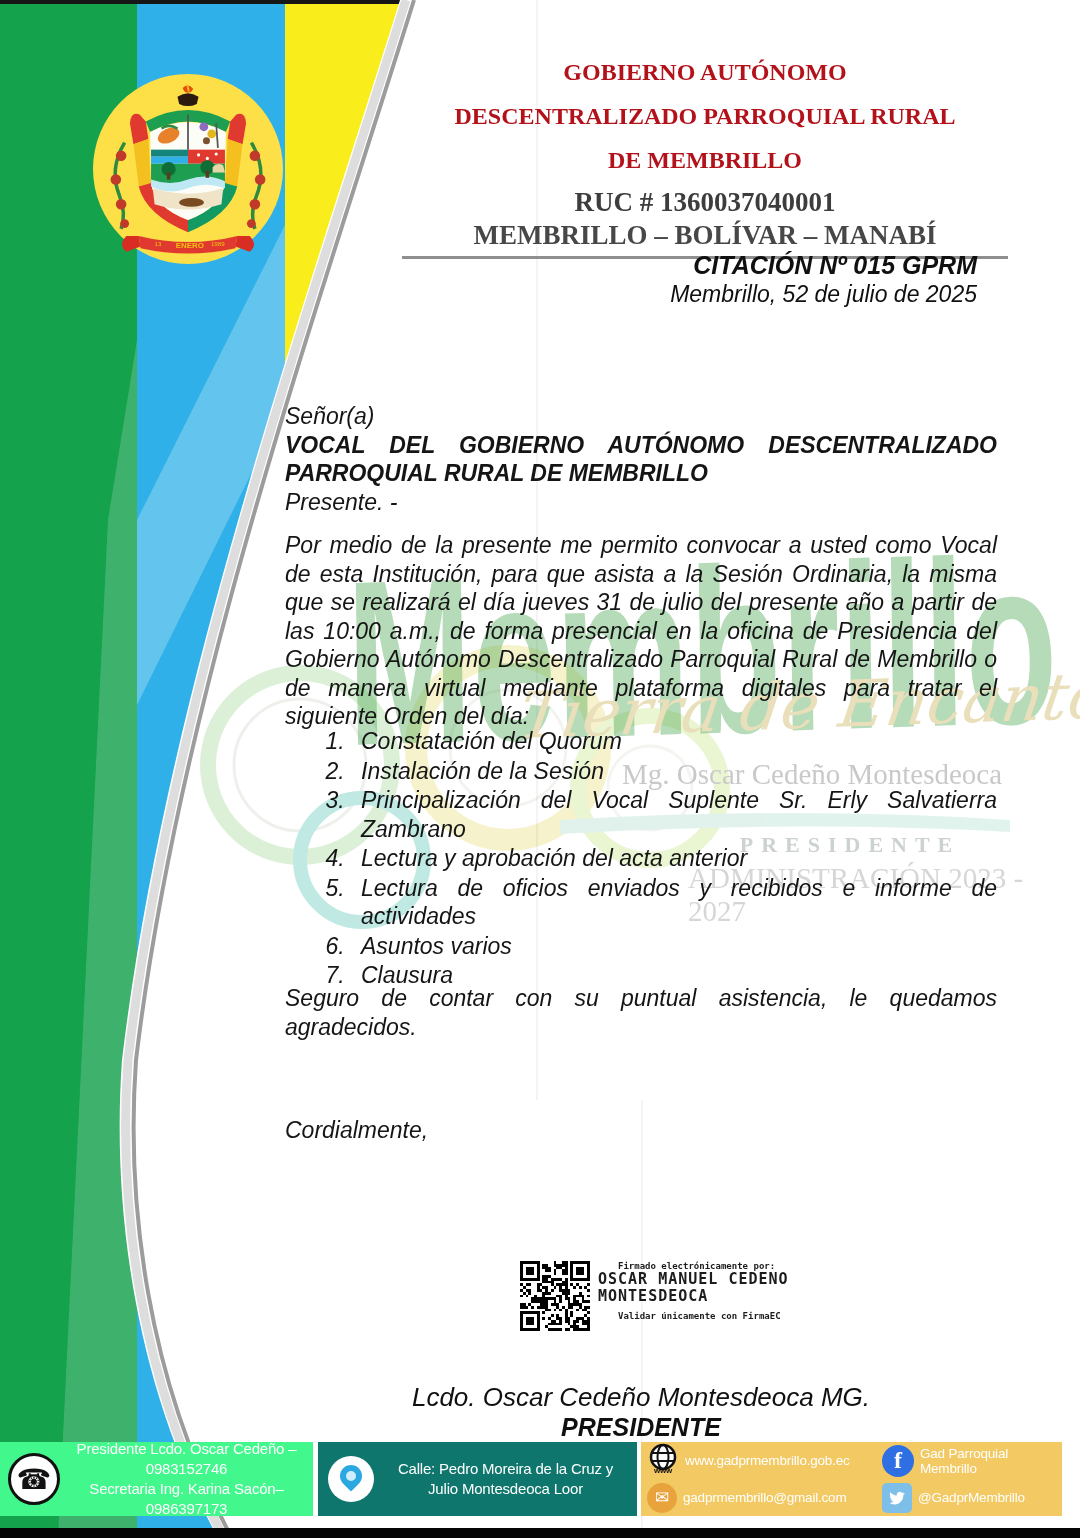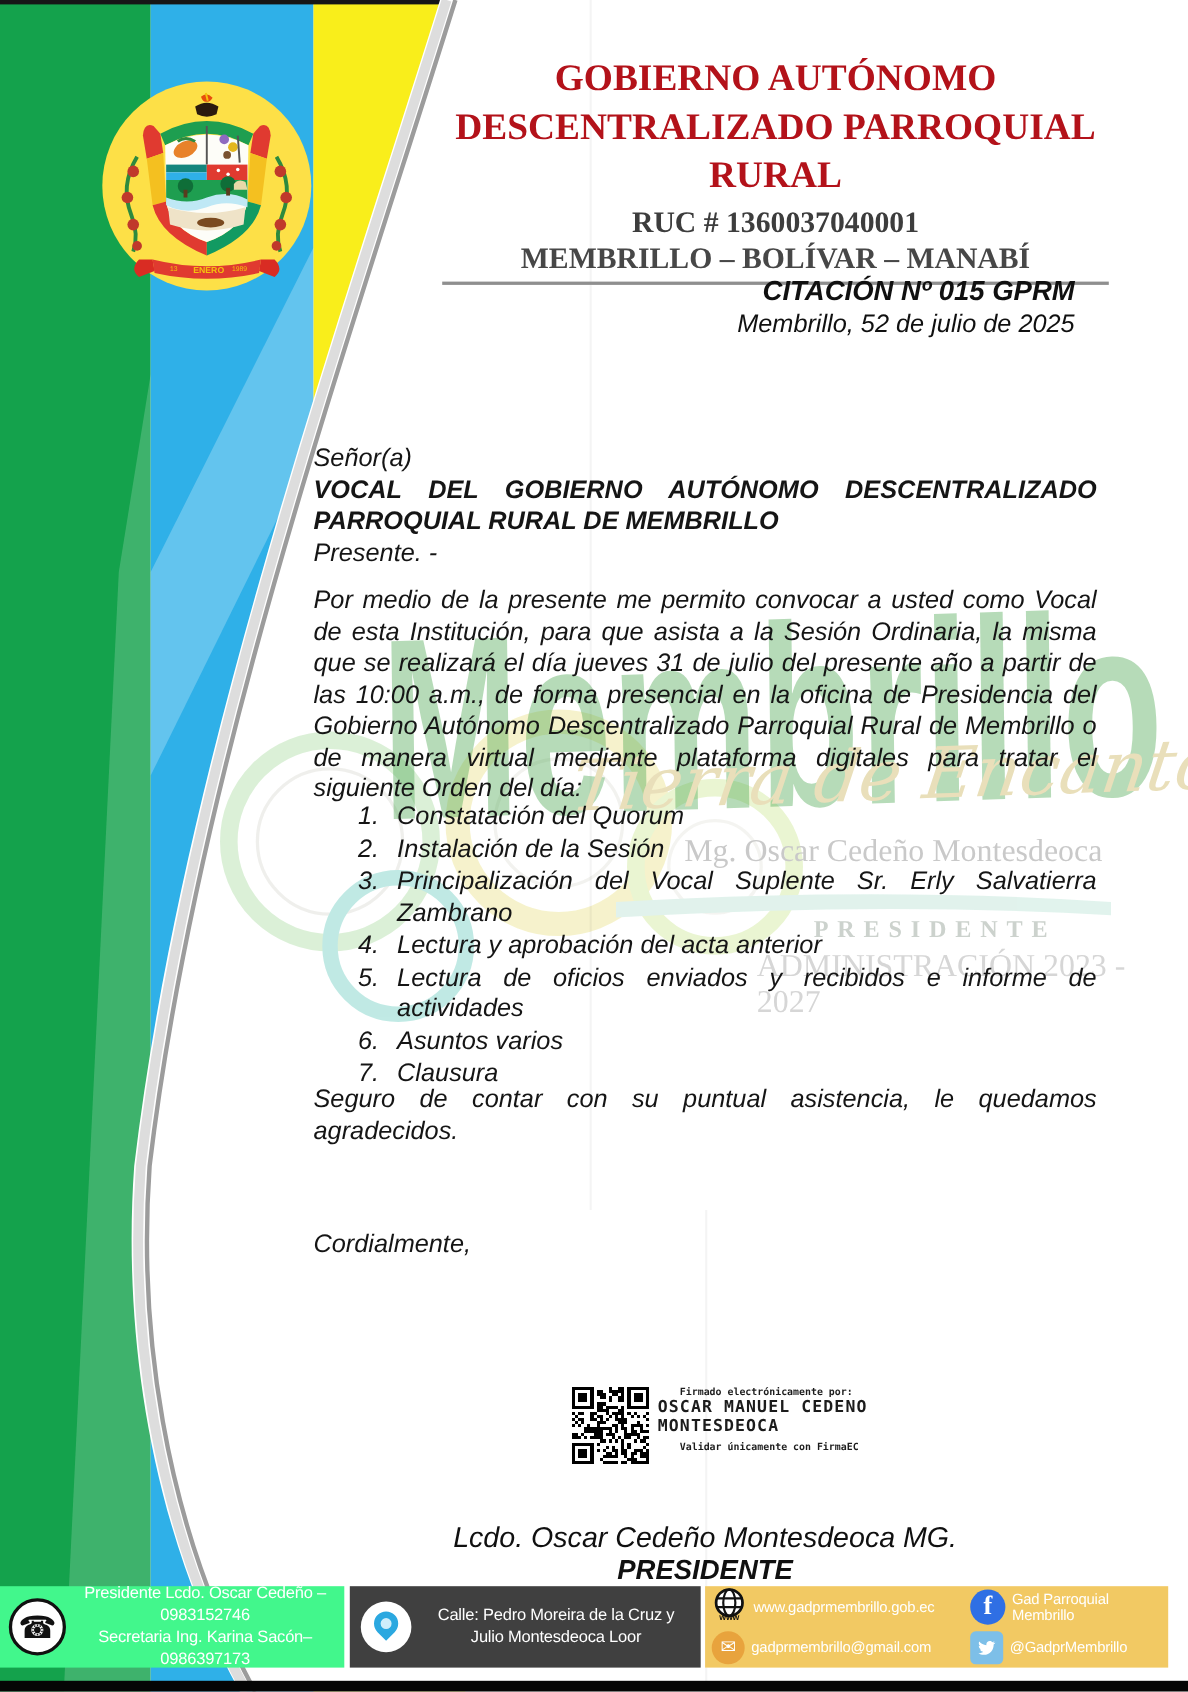--- a/index.html
+++ b/index.html
@@ -3,21 +3,21 @@
 <meta charset="utf-8">
 <style>
   html,body{margin:0;padding:0;background:#777;}
   #page{position:relative;width:1080px;height:1538px;background:#ffffff;overflow:hidden;
         font-family:"Liberation Sans",sans-serif;}
   .abs{position:absolute;}
 
   
   .org-block{left:390px;top:50px;width:630px;text-align:center;
              font-family:"Liberation Serif",serif;font-weight:bold;color:#b3121a;}
-  .org-line{font-size:34px;line-height:44px;}
+  .org-line{font-size:24px;line-height:44px;}
   .ruc-line{font-size:27px;line-height:32px;color:#3d3d3d;margin-top:4px;}
   .loc-line{font-size:27px;line-height:30px;color:#474747;padding-bottom:6px;
             border-bottom:3px solid #8f8f8f;margin:2px 12px 0 12px;}
   .cit-block{right:103px;top:250px;width:420px;text-align:right;font-style:italic;color:#101010;}
   .cit-title{font-weight:bold;font-size:25px;line-height:30px;}
   .cit-date{font-size:23px;line-height:28px;}
 
   
   .letter{left:285px;width:712px;font-style:italic;color:#151515;font-size:23px;line-height:28.5px;}
   .recipient{top:402px;}
@@ -48,21 +48,21 @@
   .wm-pres-name{left:622px;top:758px;font-family:"Liberation Serif",serif;font-size:29px;color:#c9c9c9;}
   .wm-pres-title{left:700px;top:832px;width:300px;text-align:center;font-family:"Liberation Serif",serif;
                  font-weight:bold;font-size:22px;letter-spacing:8px;color:#ccd2cd;}
   .wm-admin{left:688px;top:862px;font-family:"Liberation Serif",serif;font-size:29px;color:#d6d6d6;}
 
   .crease{width:2px;background:rgba(0,0,0,.045);}
 
   
   .fpanel{top:1442px;height:74px;display:flex;align-items:center;color:#fff;}
   .f-green{left:0;width:313px;background:#42f78c;}
-  .f-blue{left:318px;width:319px;background:#404040;}
+  .f-blue{left:318px;width:319px;background:#0f766e;}
   .f-yellow{left:641px;width:421px;background:#f2c963;display:block;}
   .f-lines{flex:1;text-align:center;font-size:15px;line-height:20px;letter-spacing:-.2px;}
   .circle-icon{width:46px;height:46px;border-radius:50%;display:flex;align-items:center;
                justify-content:center;flex:none;}
   .phone-circle{background:#fff;border:3px solid #111;color:#111;font-size:28px;margin-left:8px;}
   .pin-circle{background:#fff;margin-left:10px;position:relative;}
   .pin{width:22px;height:22px;background:#2ba8e0;border-radius:50% 50% 50% 0;
        transform:rotate(-45deg);position:relative;top:-3px;}
   .pin::after{content:"";position:absolute;left:6px;top:6px;width:10px;height:10px;
               border-radius:50%;background:#cfeefb;}
@@ -178,20 +178,21 @@
 
   <div class="abs wm wm-brand">Membrillo</div>
   <div class="abs wm wm-slogan">Tierra de Encantos</div>
   <div class="abs wm wm-pres-name">Mg. Oscar Cedeño Montesdeoca</div>
   <div class="abs wm wm-pres-title">PRESIDENTE</div>
   <div class="abs wm wm-admin">ADMINISTRACIÓN 2023 - 2027</div>
 
   <div class="abs org-block">
     <div class="org-line">GOBIERNO AUTÓNOMO</div>
     <div class="org-line">DESCENTRALIZADO PARROQUIAL RURAL</div>
+    <div class="org-line">DE MEMBRILLO</div>
     <div class="ruc-line">RUC # 1360037040001</div>
     <div class="loc-line">MEMBRILLO – BOLÍVAR – MANABÍ</div>
   </div>
 
   <div class="abs cit-block">
     <div class="cit-title">CITACIÓN Nº 015 GPRM</div>
     <div class="cit-date">Membrillo, 52 de julio de 2025</div>
   </div>
 
   <div class="abs letter recipient">

